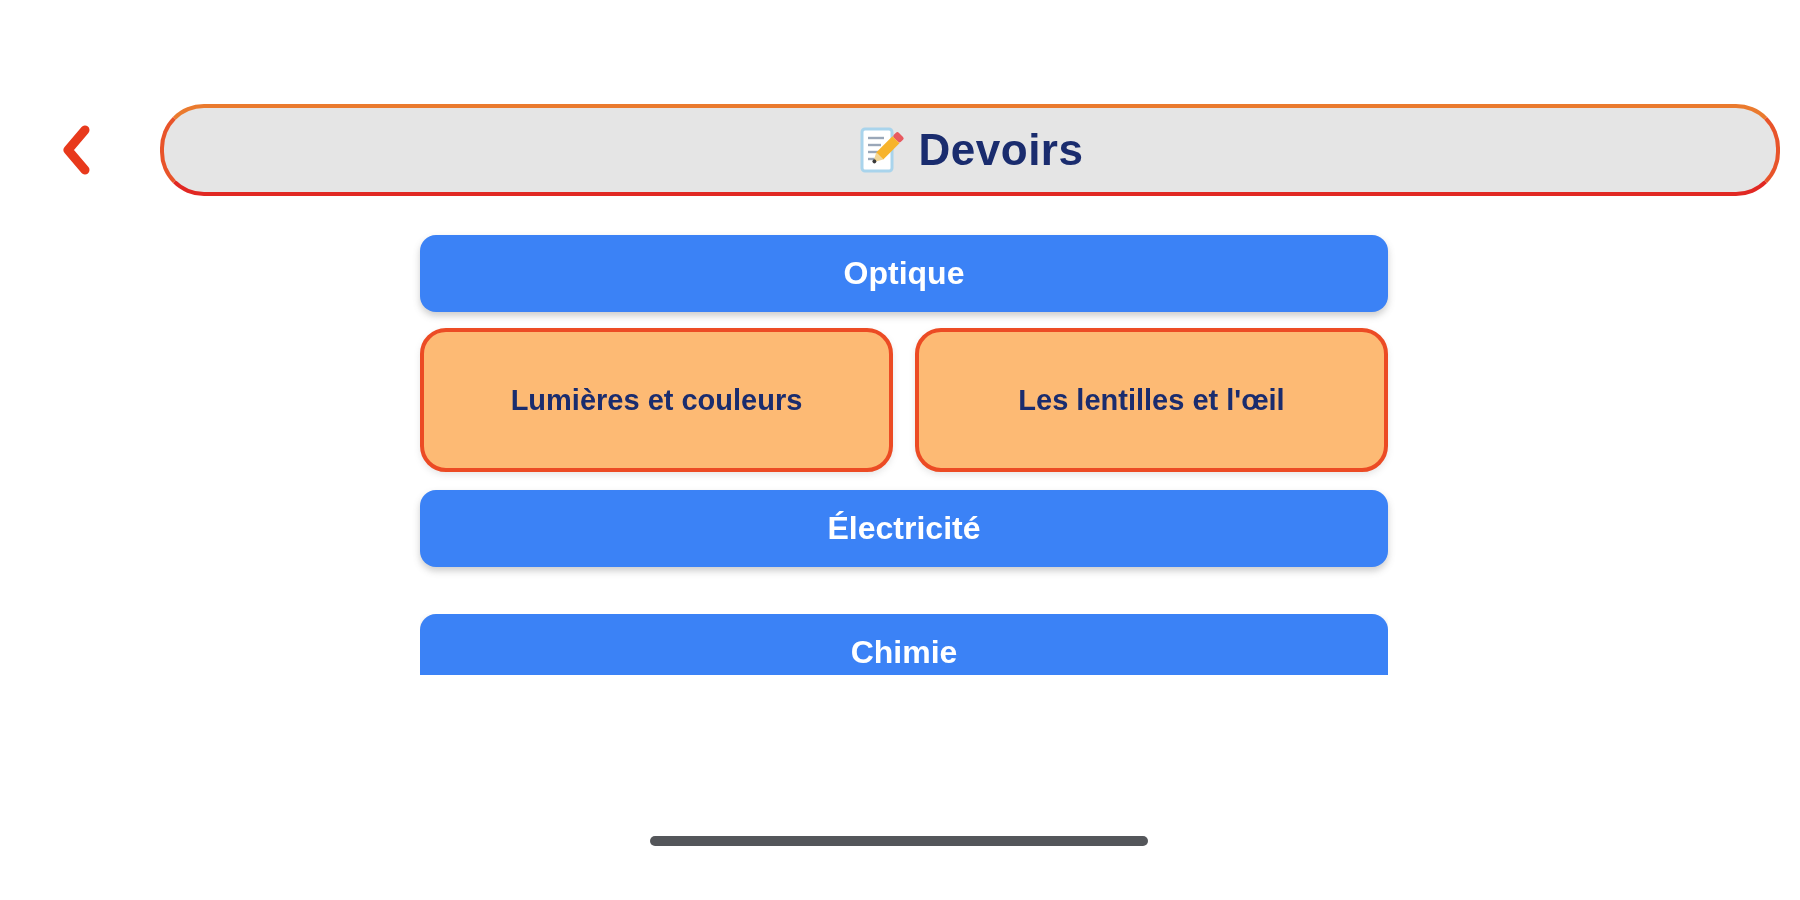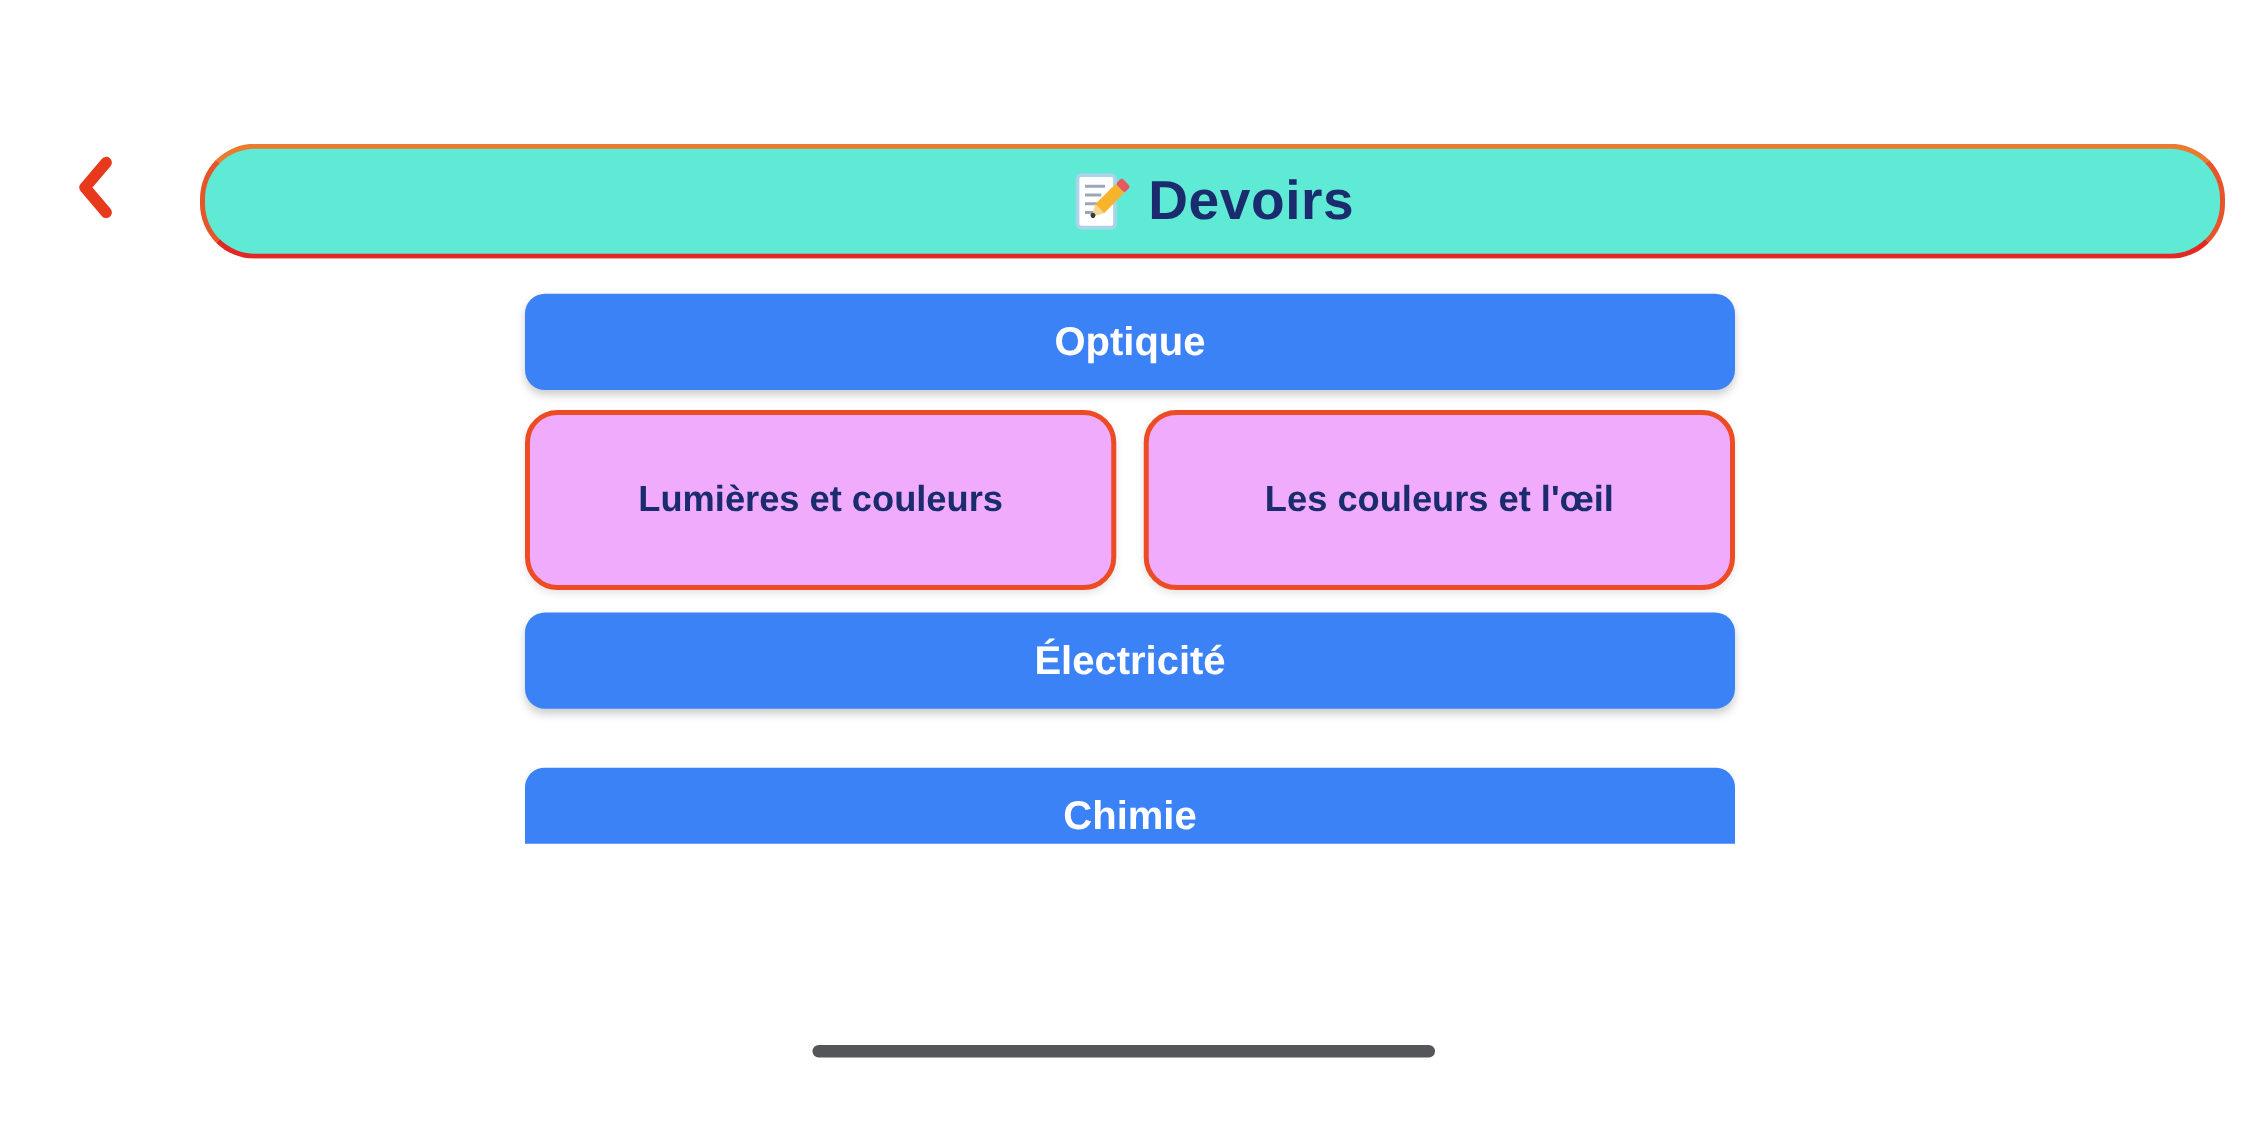--- a/index.html
+++ b/index.html
@@ -18,28 +18,27 @@
     width: 52px; height: 64px;
     background: transparent; border: none; padding: 0; cursor: pointer;
     display: flex; align-items: center; justify-content: center;
   }
 
   
   .banner {
     position: absolute; left: 160px; top: 104px;
     width: 1620px; height: 92px;
     box-sizing: border-box;
-    background: #5eead4;
+    background: #e5e5e5;
     border: 4px solid #E8542A;
     border-top-color: #EA7A2E;
     border-bottom-color: #E12823;
     border-radius: 44px;
     display: flex; align-items: center; justify-content: center;
     gap: 14px;
-    margin-top: 11px;
   }
   .banner-title {
     font-size: 44px; font-weight: bold; color: #1A2C6E;
     letter-spacing: 0.5px;
   }
 
   
   .content {
     position: absolute; left: 420px; top: 235px; width: 968px;
   }
@@ -51,21 +50,21 @@
     color: #ffffff; font-size: 32px; font-weight: bold;
     box-shadow: 0 4px 7px rgba(90,90,90,0.30);
   }
   .gap16 { height: 16px; } .gap18 { height: 18px; }
   .gap23 { height: 23px; } .gap24 { height: 24px; }
   .card-row { display: flex; gap: 22px; }
   .card {
     box-sizing: border-box;
     width: calc((100% - 22px) / 2);
     height: 144px;
-    background: #f0abfc;
+    background: #fdba74;
     border: 4px solid #EC4B24;
     border-radius: 26px;
     display: flex; align-items: center; justify-content: center;
     box-shadow: 0 3px 6px rgba(120,120,120,0.18);
     cursor: pointer;
   }
   .card span {
     font-size: 29px; font-weight: bold; color: #1A2C6E;
     white-space: nowrap;
   }
@@ -110,21 +109,21 @@
   <div class="content">
 
     <div class="section-bar">Optique</div>
     <div class="gap16"></div>
 
     <div class="card-row">
       <div class="card">
         <span>Lumières et couleurs</span>
       </div>
       <div class="card">
-        <span>Les couleurs et l'œil</span>
+        <span>Les lentilles et l'œil</span>
       </div>
     </div>
     <div class="gap18"></div>
 
     <div class="section-bar">Électricité</div>
     <div class="gap23"></div>
 
     <div class="gap24"></div>
 
     <div class="chimie-clip">

